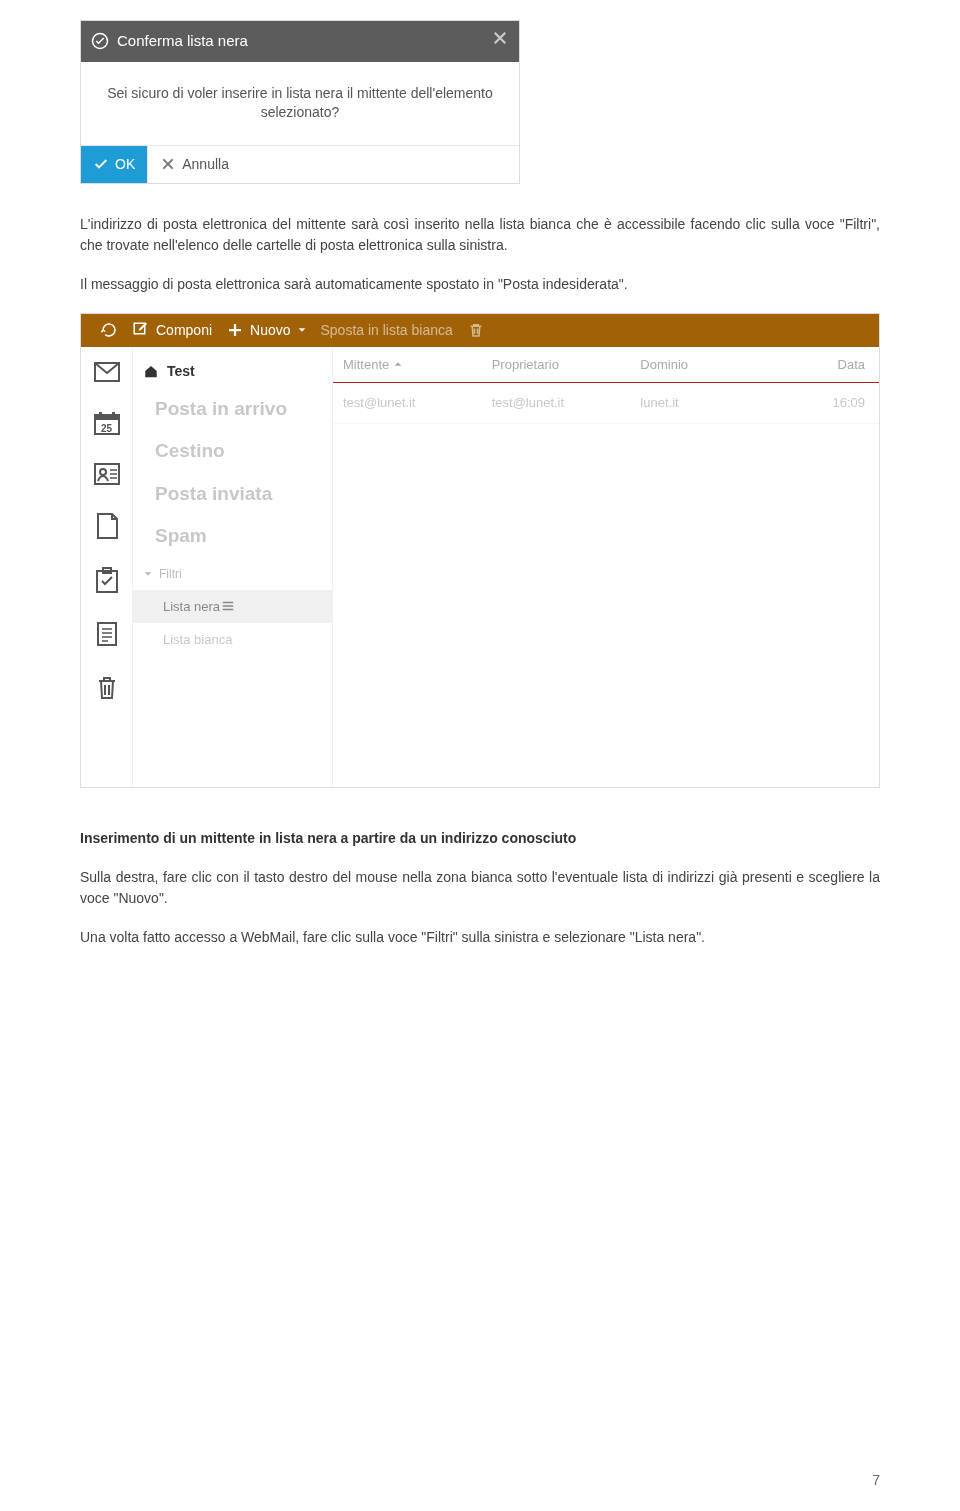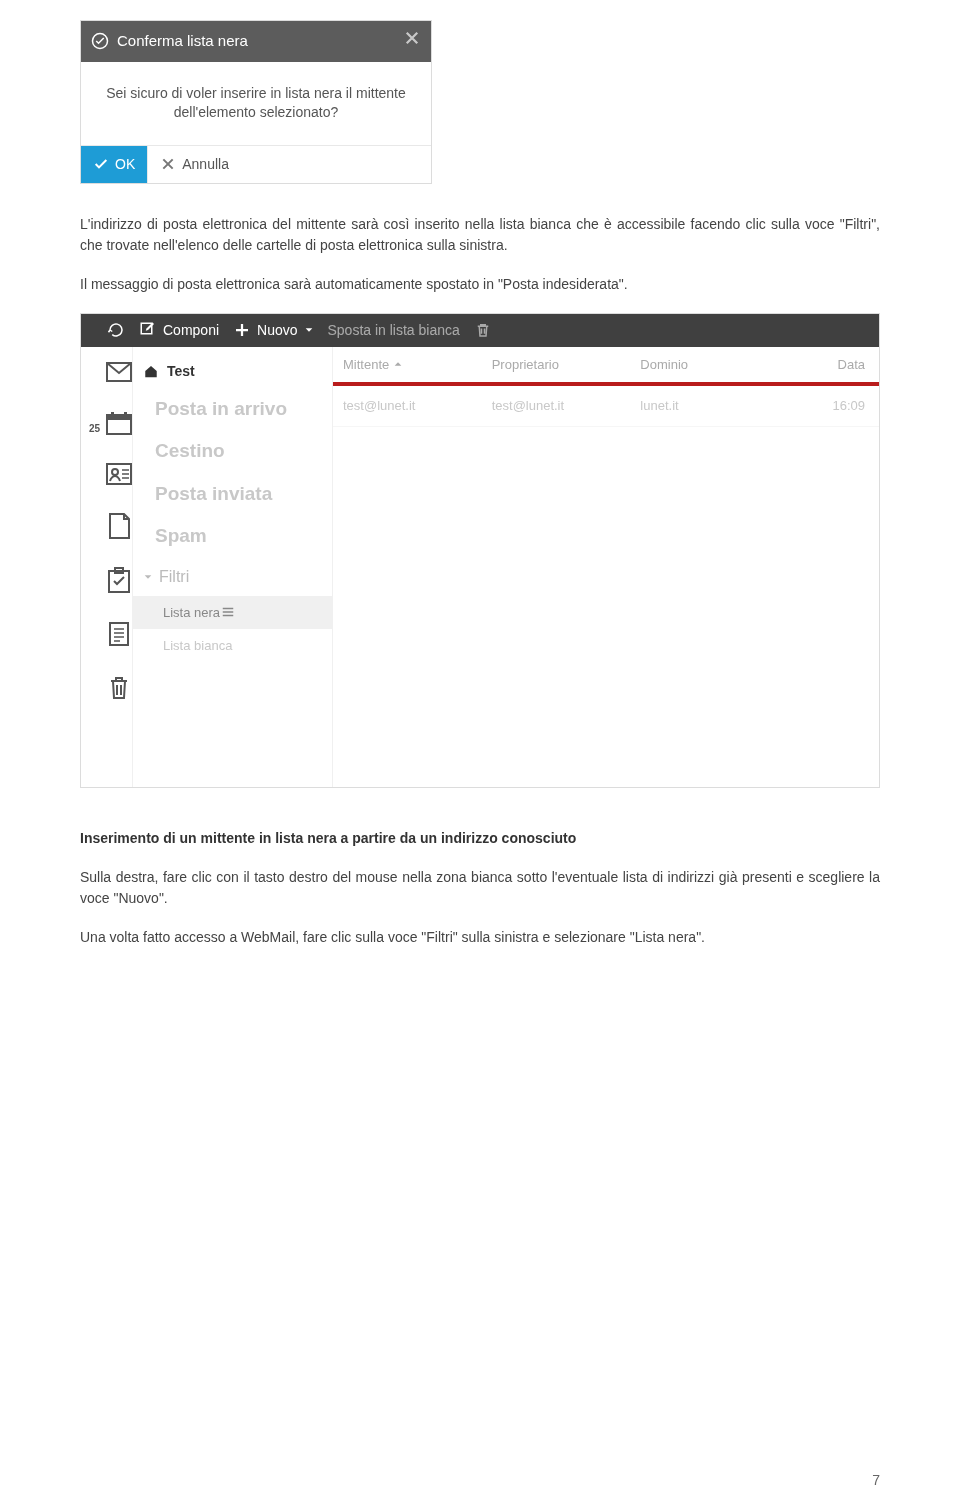--- a/index.html
+++ b/index.html
@@ -11,21 +11,21 @@
     position: relative;
     color: #333;
     font-size: 14px;
     line-height: 1.5;
   }
   .page { padding: 20px 80px 40px 80px; }
   .logo { margin-bottom: 40px; }
   .logo svg { display: block; }
   
   .modal-shot {
-    width: 352px;
+    width: 440px;
     border: 1px solid #dcdcdc;
     margin-bottom: 30px;
     background: #fff;
   }
   .modal-header {
     background: #5c5c5c;
     color: #fff;
     display: flex;
     align-items: center;
     padding: 8px 10px;
@@ -59,72 +59,72 @@
   .para.justify { text-align: justify; }
   .subhead { font-weight: bold; margin-top: 40px; margin-bottom: 14px; color: #333; }
   
   .webmail-shot {
     width: 100%;
     border: 1px solid #dcdcdc;
     margin: 8px 0 30px 0;
     background: #fff;
   }
   .wm-toolbar {
-    background: #404040;
+    background: #a16207;
     color: #fff;
     display: flex;
     align-items: center;
-    padding: 6px 26px;
+    padding: 6px 19px;
     font-size: 14px;
     gap: 14px;
   }
   .wm-toolbar .titem { display: flex; align-items: center; gap: 6px; }
   .wm-toolbar .titem.ghost { opacity: 0.55; }
   .wm-toolbar .titem.ghost2 { opacity: 0.55; margin-left: 0; }
   .wm-body { display: flex; min-height: 440px; }
   .wm-iconcol {
     width: 52px;
     background: #fff;
     border-right: 1px solid #f0f0f0;
     display: flex;
     flex-direction: column;
     align-items: center;
     gap: 28px;
     padding-top: 14px;
   }
-  .ic { color: #555; display:flex;padding-left:24px; }
+  .ic { color: #555; display:flex; }
   .wm-folders {
     width: 200px;
     background: #fff;
     border-right: 1px solid #f0f0f0;
     padding-top: 8px;
   }
   .folder-root {
     display: flex; align-items: center; gap: 8px;
     padding: 6px 10px; font-weight: bold; color: #333;
   }
   .folder-item {
     padding: 7px 10px 7px 22px; color: #ccc; font-size: 19px; font-weight: bold;
   }
   .folder-item.lit { color: #c8c8c8; }
   .folder-sec {
     display:flex; align-items:center; gap:6px;
-    padding: 7px 10px 7px 10px; color: #bbb; font-size: 16px;
+    padding: 7px 10px 7px 10px; color: #bbb; font-size: 12px;
   }
   .folder-sub {
     padding: 7px 10px 7px 30px; color: #c8c8c8; font-size: 13px;
     display:flex; align-items:center; justify-content:flex-start;
   }
   .folder-sub.selected {
     background: #f0f0f0; color: #888;
   }
   .wm-table { flex: 1; }
   .wm-thead {
     display: flex; color: #aaa; font-size: 13px;
-    border-bottom: 4px solid #b91c1c;
+    border-bottom: 1px solid #b91c1c;
     padding: 8px 10px;
     gap: 10px;
   }
   .wm-thead > div, .wm-row > div { flex: 1; }
   .wm-thead .col-sender { display:flex; align-items:center; gap:4px;}
   .wm-thead .col-date, .wm-row .col-date { flex: 0 0 80px; text-align:right; padding-right:4px;}
   .wm-row {
     display: flex; color: #c8c8c8; font-size: 13px;
     padding: 10px 10px; gap: 10px;
     border-bottom: 1px solid #f6f6f6;

